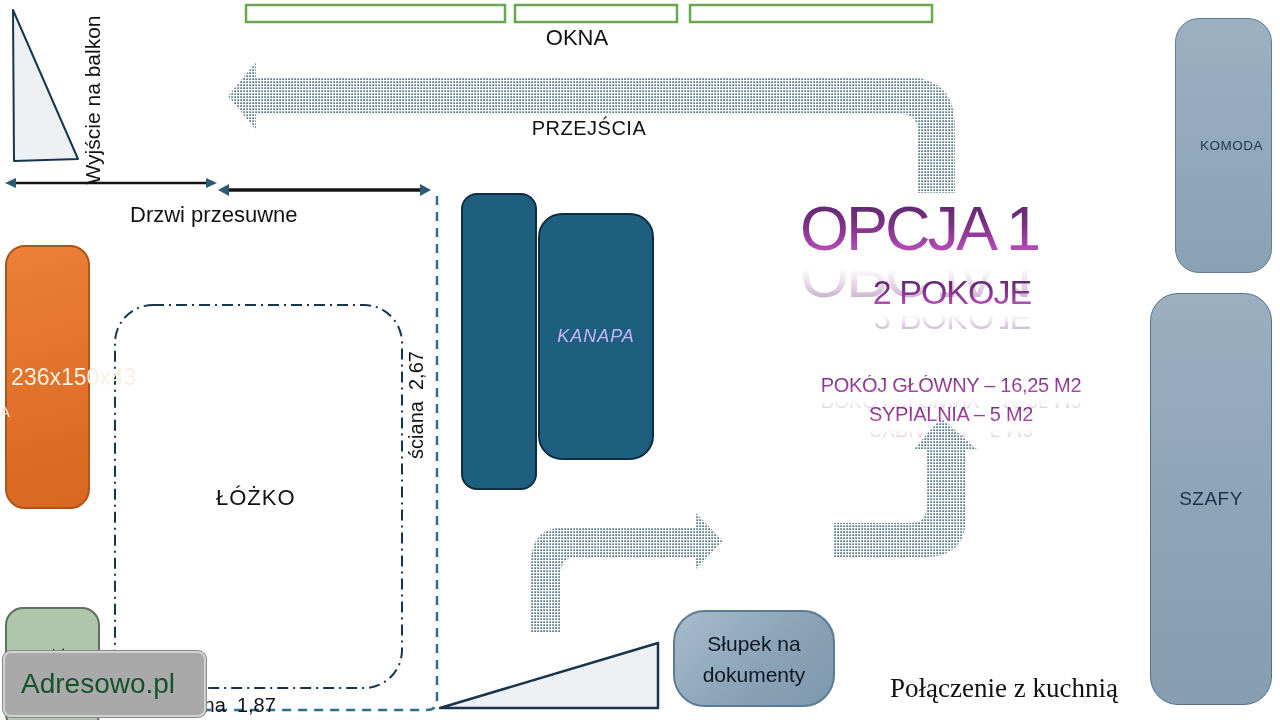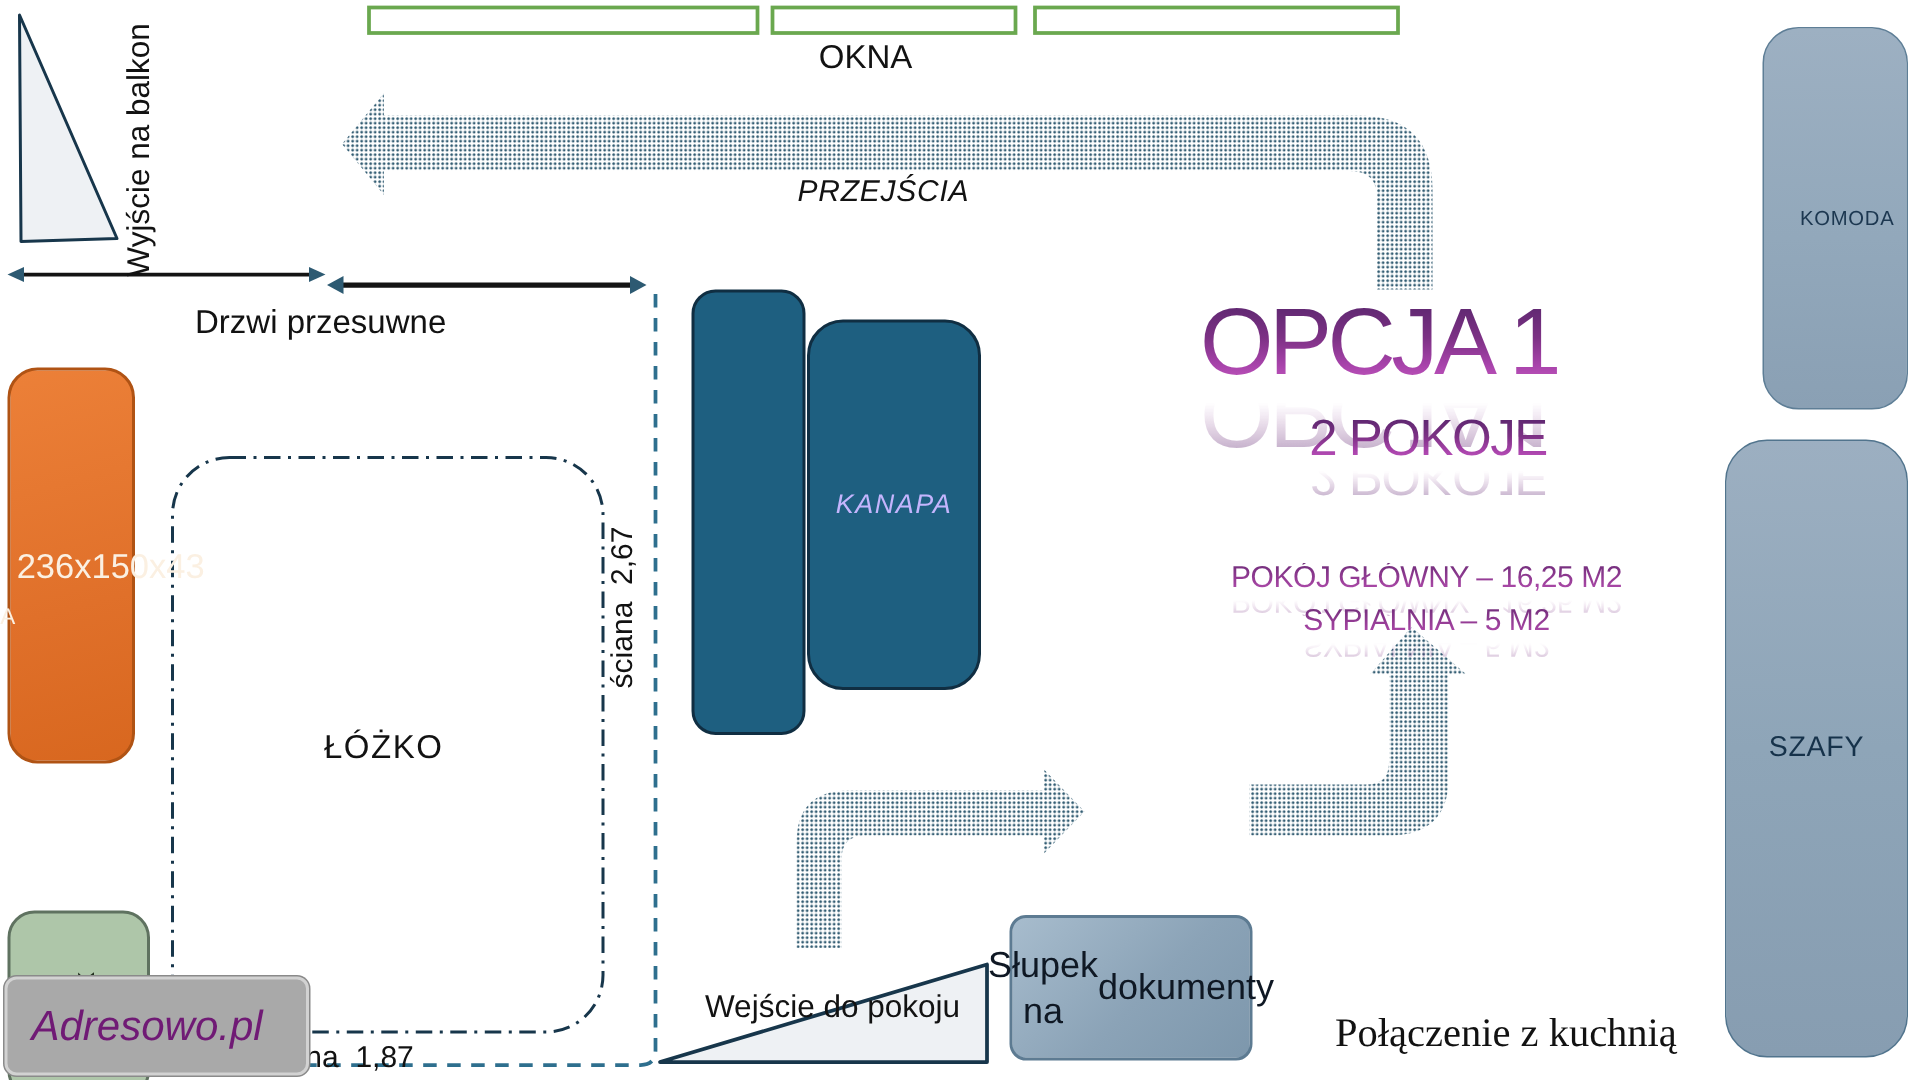--- a/index.html
+++ b/index.html
@@ -21,24 +21,24 @@
   .kanapa-a{left:461px;top:193px;width:76px;height:297px;border-radius:16px;
             background:#1e5f80;border:2px solid #102e42;}
   .kanapa-b{left:538px;top:213px;width:116px;height:247px;border-radius:24px;
             background:#1e5f80;border:2px solid #102e42;color:#c4b5fd;font-size:18px;letter-spacing:1px;font-style:italic;}
   .komoda{left:1175px;top:18px;width:97px;height:255px;border-radius:24px;
           background:linear-gradient(180deg,#9db0c2 0%,#92a8bb 55%,#8aa0b4 100%);
           border:1.5px solid #5e7e96;color:#1c3750;font-size:13.5px;letter-spacing:.5px;padding-left:16px;}
   .szafy{left:1150px;top:293px;width:122px;height:412px;border-radius:28px;
          background:linear-gradient(180deg,#9cafc1 0%,#8ea5b8 50%,#879db1 100%);
          border:1.5px solid #51748d;color:#16324a;font-size:19px;letter-spacing:.5px;}
-  .slupek{left:673px;top:610px;width:162px;height:97px;border-radius:11px;
+  .slupek{left:673px;top:610px;width:162px;height:97px;border-radius:32px;
           background:linear-gradient(135deg,#a7bccd 0%,#8ba3b7 55%,#7d97ac 100%);
-          border:2px solid #5d7b92;color:#0f1824;font-size:24px;line-height:31px;
-          flex-direction:row;text-align:center;}
+          border:2px solid #5d7b92;color:#0f1824;font-size:21px;line-height:31px;
+          flex-direction:column;text-align:center;}
   .stolik{left:5px;top:607px;width:95px;height:125px;border-radius:18px;
           background:#aec6a9;border:2px solid #5f7260;}
   .stolik span{font-size:20px;color:#22301f;}
 
   
   .grad{background:linear-gradient(180deg,#56256b 0%,#7c3184 45%,#a843ab 75%,#c85cc2 100%);
         -webkit-background-clip:text;background-clip:text;color:transparent;}
   .title{left:800px;top:197px;width:276px;font-size:63px;line-height:62px;
          letter-spacing:-3px;z-index:3;
          -webkit-box-reflect:below -14px linear-gradient(rgba(0,0,0,.45),transparent 62%);}
@@ -48,21 +48,21 @@
   .arealine{left:792px;width:318px;text-align:center;font-size:20px;line-height:21px;z-index:3;
          letter-spacing:-.3px;
          background:linear-gradient(180deg,#6e2c78 0%,#9b3f9a 60%,#b953b5 100%);
          -webkit-background-clip:text;background-clip:text;color:transparent;margin-top:14px;
          -webkit-box-reflect:below -6px linear-gradient(rgba(0,0,0,.3),transparent 52%);}
 
   
   .watermark{left:3px;top:651px;width:203px;height:66px;border-radius:8px;z-index:20;
              background:#a9a9a9;border:2px solid #d2d2d2;box-shadow:0 0 0 1px #8a8a8a;
              display:flex;align-items:center;box-sizing:border-box;padding-left:16px;}
-  .watermark span{color:#701a75;font-size:28px;font-style:italic;}
+  .watermark span{color:#14532d;font-size:28px;}
 </style>
 </head>
 <body>
 
 <div class="canvas">
 
   <svg class="layer" width="1280" height="720" viewBox="0 0 1280 720">
     <defs>
       <pattern id="dots" width="3" height="3" patternUnits="userSpaceOnUse">
         <circle cx="1.1" cy="1.1" r="0.95" fill="#335d73"></circle>
@@ -123,33 +123,32 @@
     <div>Słupek na</div>
     <div>dokumenty</div>
   </div>
 
   <div class="box stolik">
     <span class="rot abs" style="left:50px;top:62px;">stolik</span>
   </div>
 
   <div class="lbl" style="left:512px;top:25px;width:130px;text-align:center;font-size:22px;">OKNA</div>
 
-  <div class="lbl" style="left:500px;top:117px;width:178px;text-align:center;font-size:20px;letter-spacing:.5px;font-style:italic;">PRZEJŚCIA</div>
+  <div class="lbl" style="left:500px;top:117px;width:178px;text-align:center;font-size:20px;letter-spacing:.5px;">PRZEJŚCIA</div>
 
   <div class="lbl rot" style="left:93px;top:100px;font-size:21px;">Wyjście na balkon</div>
 
   <div class="lbl" style="left:130px;top:202px;font-size:22px;">Drzwi przesuwne</div>
 
   <div class="lbl" style="left:216px;top:485px;font-size:22px;letter-spacing:1px;">ŁÓŻKO</div>
 
   <div class="lbl rot pre" style="left:416px;top:405px;font-size:20px;">ściana  2,67</div>
 
   <div class="lbl pre" style="left:168px;top:694px;font-size:20px;z-index:2;">ściana  1,87</div>
 
-  <div class="lbl" style="left:455px;top:660px;width:200px;text-align:center;font-size:21px;z-index:3;">Wejście do pokoju</div>
 
   <div class="lbl" style="left:890px;top:673px;width:220px;text-align:center;font-size:27px;font-family:Liberation Serif, serif;">Połączenie z kuchnią</div>
 
   <div class="lbl grad title">OPCJA 1</div>
   <div class="lbl grad subtitle">2 POKOJE</div>
   <div class="lbl arealine" style="top:361px;">POKÓJ GŁÓWNY – 16,25 M2</div>
   <div class="lbl arealine" style="top:390px;">SYPIALNIA – 5 M2</div>
 
   <div class="abs watermark">
     <span>Adresowo.pl</span>

